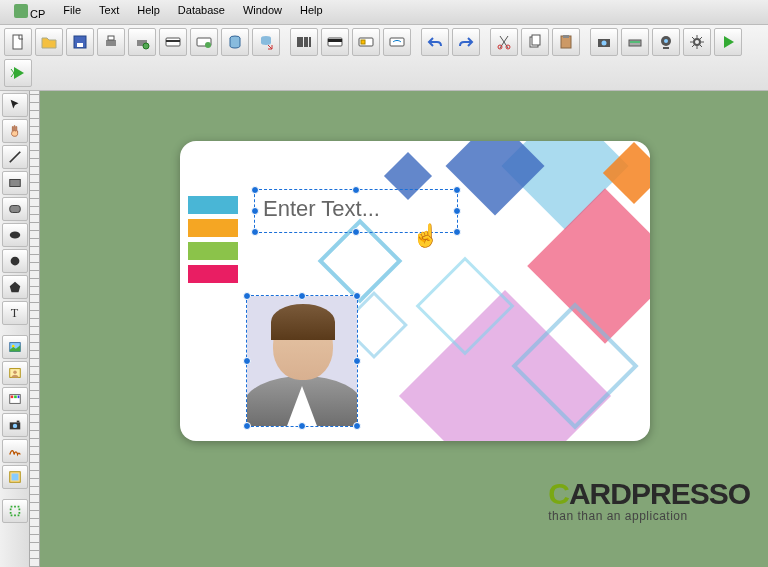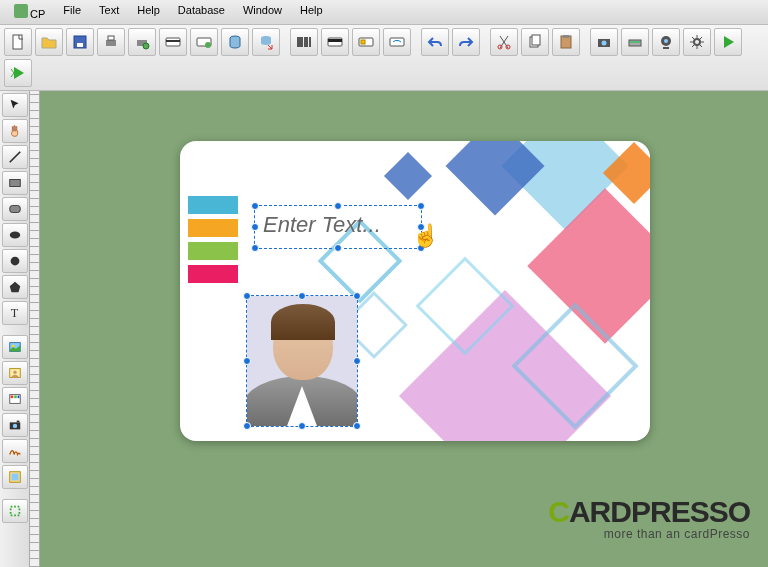--- a/index.html
+++ b/index.html
@@ -35,21 +35,21 @@
   .sel .h-nw{top:-4px;left:-4px}.sel .h-n{top:-4px;left:calc(50% - 4px)}.sel .h-ne{top:-4px;right:-4px}
   .sel .h-w{top:calc(50% - 4px);left:-4px}.sel .h-e{top:calc(50% - 4px);right:-4px}
   .sel .h-sw{bottom:-4px;left:-4px}.sel .h-s{bottom:-4px;left:calc(50% - 4px)}.sel .h-se{bottom:-4px;right:-4px}
   .textbox { font-size: 22px; color: #666; font-family: Arial; padding: 6px 8px; }
   .cursor-hand { position:absolute; font-size:22px; pointer-events:none; }
   .photo { position:absolute; overflow:hidden; background:#dde; }
   .photo .head { width:60px;height:70px;border-radius:50% 50% 45% 45%;background:linear-gradient(#e8c8a8,#d8b090);position:absolute;top:14px;left:26px; }
   .photo .hair { width:64px;height:36px;border-radius:50% 50% 0 0;background:linear-gradient(#7a5a3a,#5a3a1a);position:absolute;top:8px;left:24px; }
   .photo .body { width:120px;height:60px;border-radius:50% 50% 0 0;background:linear-gradient(#999,#666);position:absolute;bottom:-10px;left:-4px; }
   .photo .shirt { width:30px;height:40px;background:#fff;position:absolute;bottom:0;left:40px;clip-path:polygon(50% 0,100% 100%,0 100%); }
-  .logo { position:absolute; right: 18px; bottom: 26px; text-align: right; }
+  .logo { position:absolute; right: 18px; bottom: 44px; }
   .logo .brand { font-size: 30px; font-weight: 600; letter-spacing: -1px; color: #2a2a2a; font-family: Arial, sans-serif; }
   .logo .brand .accent { color: #7aa813; }
   .logo .tag { font-size: 12px; color: #444; letter-spacing: 0.5px; margin-top: -2px; }
 </style>
 </head>
 <body>
 
 <div class="window">
 
   <div class="menubar" id="menubar">
@@ -324,21 +324,21 @@
               <div class="sq" style="width:70px;height:70px;border:3px solid rgba(130,210,235,.6);top:130px;left:250px"></div>
               <div class="sq" style="width:34px;height:34px;background:rgba(60,105,190,.8);top:18px;right:225px"></div>
               <div class="sq" style="width:48px;height:48px;border:3px solid rgba(150,210,235,.7);top:160px;left:170px"></div>
 
               <div class="colorblock" style="top:55px;left:8px;background:#49b6d6"></div>
               <div class="colorblock" style="top:78px;left:8px;background:#f5a623"></div>
               <div class="colorblock" style="top:101px;left:8px;background:#8bc34a"></div>
               <div class="colorblock" style="top:124px;left:8px;background:#e91e63"></div>
             </div>
 
-            <div class="sel" style="top:64px;left:74px;width:168px;height:44px;font-style:italic;">
+            <div class="sel" style="top:48px;left:74px;width:204px;height:44px;">
               <div class="textbox">Enter Text...</div>
               <div class="handle h-nw"></div>
               <div class="handle h-n"></div>
               <div class="handle h-ne"></div>
               <div class="handle h-w"></div>
               <div class="handle h-e"></div>
               <div class="handle h-sw"></div>
               <div class="handle h-s"></div>
               <div class="handle h-se"></div>
             </div>
@@ -360,20 +360,20 @@
               <div class="handle h-sw"></div>
               <div class="handle h-s"></div>
               <div class="handle h-se"></div>
             </div>
           </div>
 
           <div class="logo">
             <div class="brand">
               <span class="accent">C</span><span>ARD</span><span>PRESSO</span>
             </div>
-            <div class="tag">more than an cardPresso</div>
+            <div class="tag">than than an application</div>
           </div>
 
         </div>
       </div>
     </div>
   </div>
 </div>
 
 </body></html>

